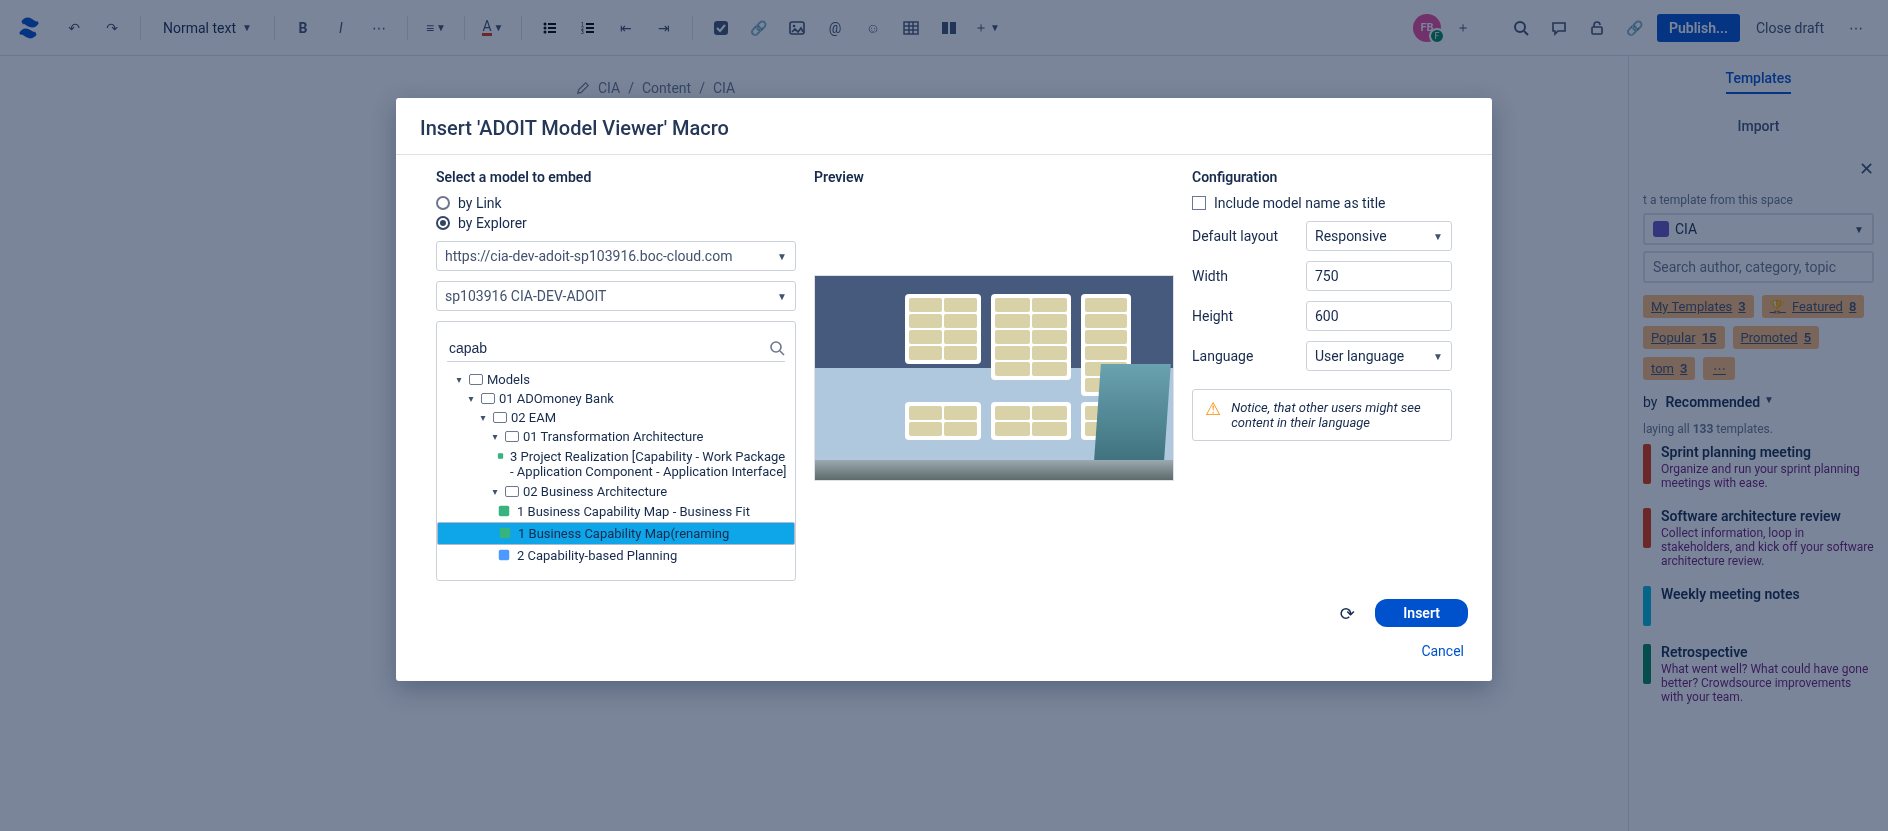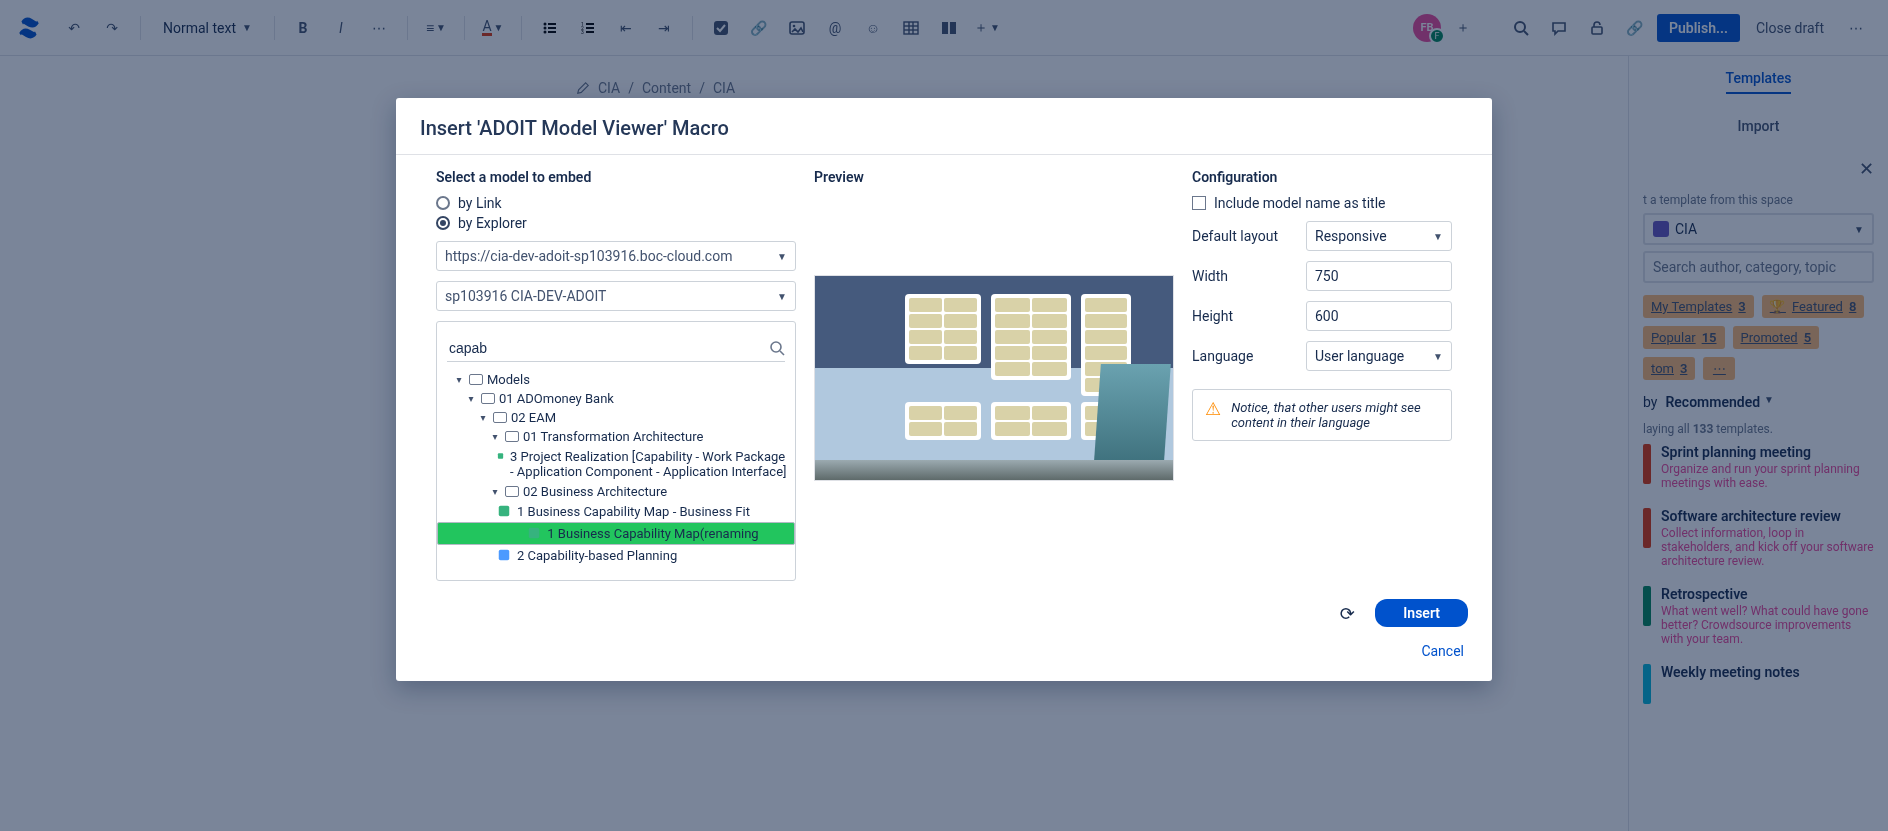--- a/index.html
+++ b/index.html
@@ -115,21 +115,21 @@
     color:#172B4D;
   }
   .sort-row .dd { font-weight:600; display:flex; gap:4px; cursor:pointer;}
   .display-label { margin-top:12px; font-size:12px; color:#6B778C;}
   .tpl-list { margin-top:8px; display:flex; flex-direction:column; gap:18px;}
   .tpl-item { display:flex; gap:10px; cursor:pointer;}
   .tpl-icon { width:8px; height:40px; background:#DE350B; border-radius:2px; flex-shrink:0;}
   .tpl-icon.green{background:#00875A;}
   .tpl-icon.teal{background:#00B8D9;}
   .tpl-title { font-weight:600;}
-  .tpl-desc { color:#ec4899; font-size:12px; margin-top:2px;}
+  .tpl-desc { color:#701a75; font-size:12px; margin-top:2px;}
 
   
   .scrim {
     position:absolute; top:0; left:0; right:0; bottom:0;
     background: rgba(9,30,66,0.54);
     z-index: 50;
   }
 
   
   .modal {
@@ -187,21 +187,21 @@
     border:0; outline:0; flex:1; font-size:14px; color:#172B4D;
   }
   .tree { font-size:13px;}
   .node { display:flex; align-items:center; gap:4px; padding:2px 6px;}
   .node .caret { width:12px; text-align:center; color:#42526E; font-size:10px;}
   .folder-icon { width:14px; height:11px; border:1px solid #6B778C; border-radius:2px;}
   .leaf-icon { width:14px; height:14px; }
   .leaf {
     display:flex; align-items:flex-start; gap:6px; padding:3px 6px;
   }
-  .leaf.selected { background:#22c55e; border:1px solid #B3BAC5; border-radius:2px;justify-content:center;}
+  .leaf.selected { background:#0ea5e9; border:1px solid #B3BAC5; border-radius:2px;}
   .indent1{padding-left:16px;} .indent2{padding-left:28px;}
   .indent3{padding-left:40px;} .indent4{padding-left:52px;}
   .indent5{padding-left:60px;}
 
   
   .preview-box {
     width: 100%; aspect-ratio: 406/232;
     background: linear-gradient(180deg,#455a7d 0 45%,#b0c8de 45% 100%);
     position:relative; border:1px solid #DFE1E6;
   }
@@ -454,31 +454,31 @@
       </div>
     </div>
     <div class="tpl-item">
       <div class="tpl-icon"></div>
       <div>
         <div class="tpl-title">Software architecture review</div>
         <div class="tpl-desc">Collect information, loop in stakeholders, and kick off your software architecture review.</div>
       </div>
     </div>
     <div class="tpl-item">
+      <div class="tpl-icon teal"></div>
+      <div>
+        <div class="tpl-title">Weekly meeting notes</div>
+        <div class="tpl-desc"></div>
+      </div>
+    </div>
+    <div class="tpl-item">
       <div class="tpl-icon green"></div>
       <div>
         <div class="tpl-title">Retrospective</div>
         <div class="tpl-desc">What went well? What could have gone better? Crowdsource improvements with your team.</div>
-      </div>
-    </div>
-    <div class="tpl-item">
-      <div class="tpl-icon teal"></div>
-      <div>
-        <div class="tpl-title">Weekly meeting notes</div>
-        <div class="tpl-desc"></div>
       </div>
     </div>
   </div>
 </div>
 
 <div class="scrim"></div>
 
 <div class="modal">
   <div class="modal-header">
     <h2>Insert 'ADOIT Model Viewer' Macro</h2>

